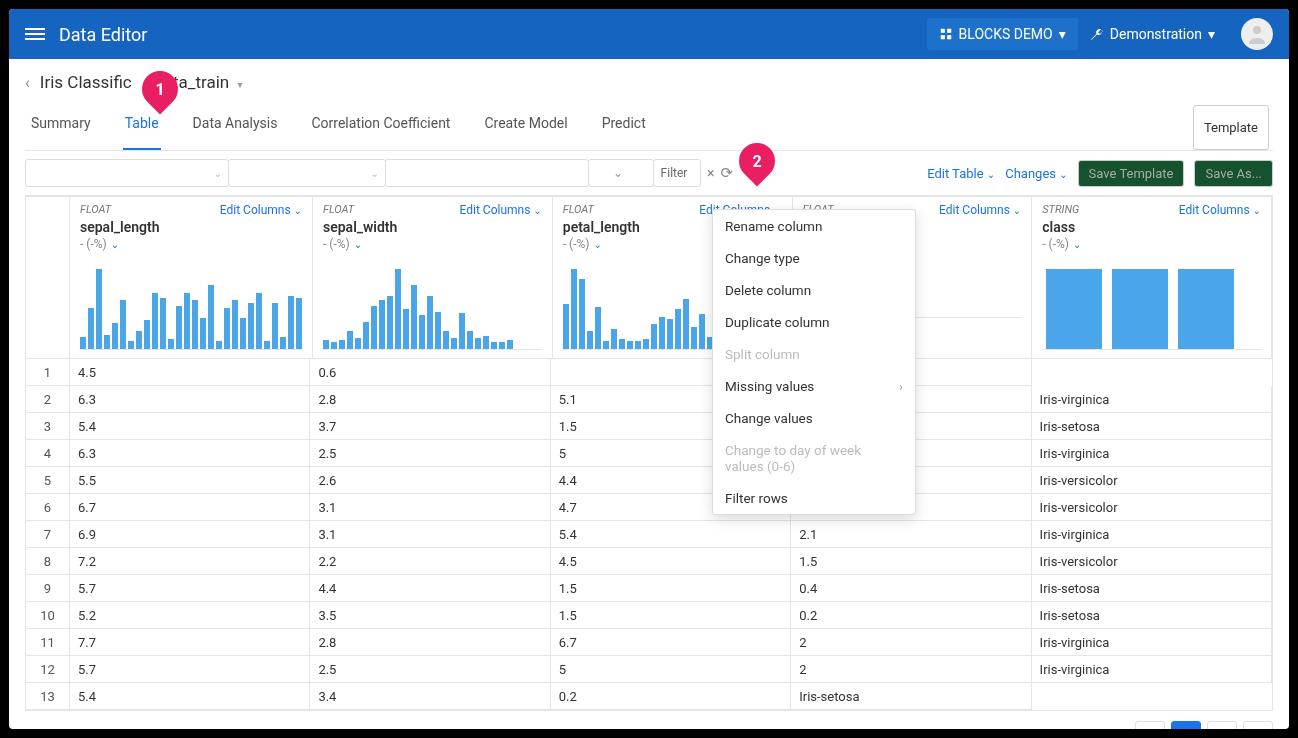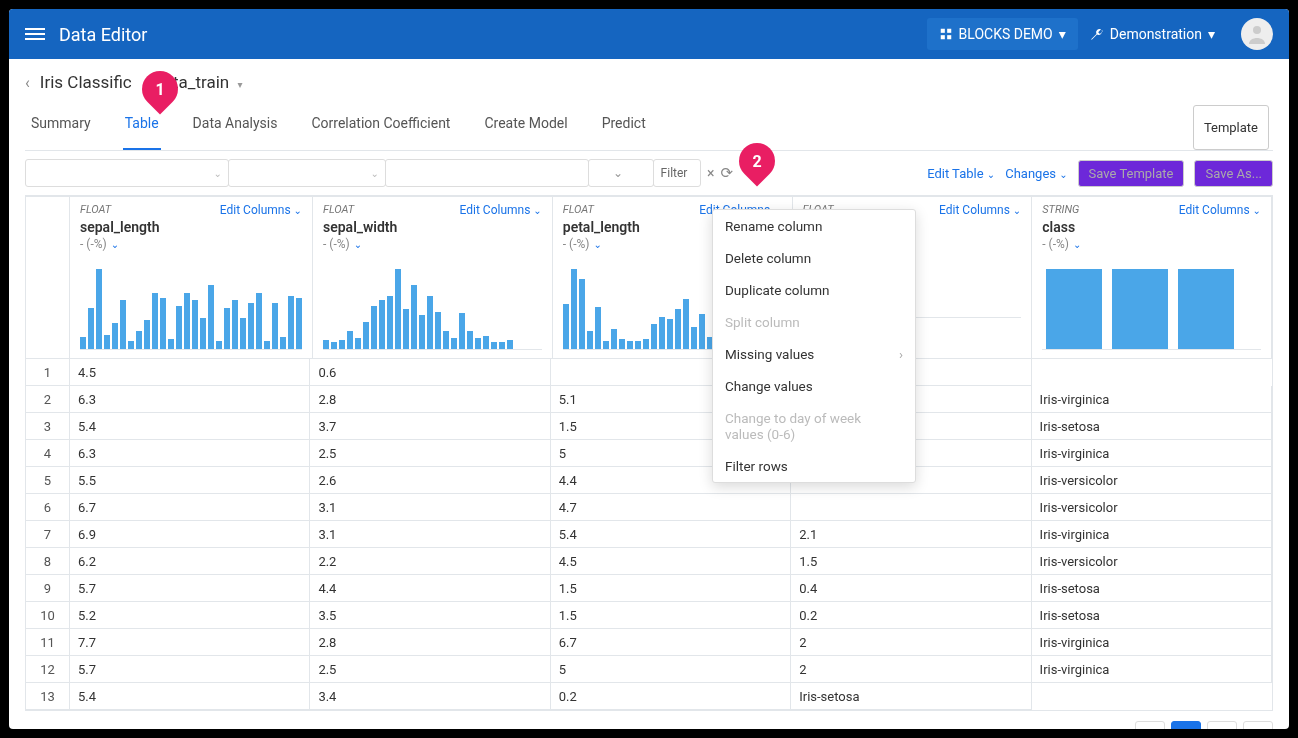--- a/index.html
+++ b/index.html
@@ -162,21 +162,21 @@
   gap: 10px;
 }
 .link-btn {
   color: #1a73e8;
   font-size: 13px;
   cursor:pointer;
 }
 .gray-btn {
   border:1px solid #ccc;
   color:#aaa;
-  background:#6d28d9;
+  background:#14532d;
   padding: 5px 10px;
   font-size:13px;
   border-radius:3px;
 }
 
 .table-wrap {
   border: 1px solid #e2e6ea;
   overflow:hidden;
 }
 .gridr {
@@ -570,21 +570,21 @@
           <div class="gridr datarow">
             <div class="cell num">7</div>
             <div class="cell">6.9</div>
             <div class="cell">3.1</div>
             <div class="cell">5.4</div>
             <div class="cell">2.1</div>
             <div class="cell">Iris-virginica</div>
           </div>
           <div class="gridr datarow">
             <div class="cell num">8</div>
-            <div class="cell">6.2</div>
+            <div class="cell">7.2</div>
             <div class="cell">2.2</div>
             <div class="cell">4.5</div>
             <div class="cell">1.5</div>
             <div class="cell">Iris-versicolor</div>
           </div>
           <div class="gridr datarow">
             <div class="cell num">9</div>
             <div class="cell">5.7</div>
             <div class="cell">4.4</div>
             <div class="cell">1.5</div>
@@ -628,20 +628,21 @@
     <div class="pagination">
       <div class="page-btn">‹</div>
       <div class="page-btn active">1</div>
       <div class="page-btn">2</div>
       <div class="page-btn">›</div>
     </div>
   </div>
 
   <div class="dropdown">
     <div class="item">Rename column</div>
+    <div class="item">Change type</div>
     <div class="item">Delete column</div>
     <div class="item">Duplicate column</div>
     <div class="item disabled">Split column</div>
     <div class="item">
         <span>Missing values</span>
         <span style="color:#aaa">›</span>
       </div>
     <div class="item">Change values</div>
     <div class="item disabled">Change to day of week values (0-6)</div>
     <div class="item">Filter rows</div>

